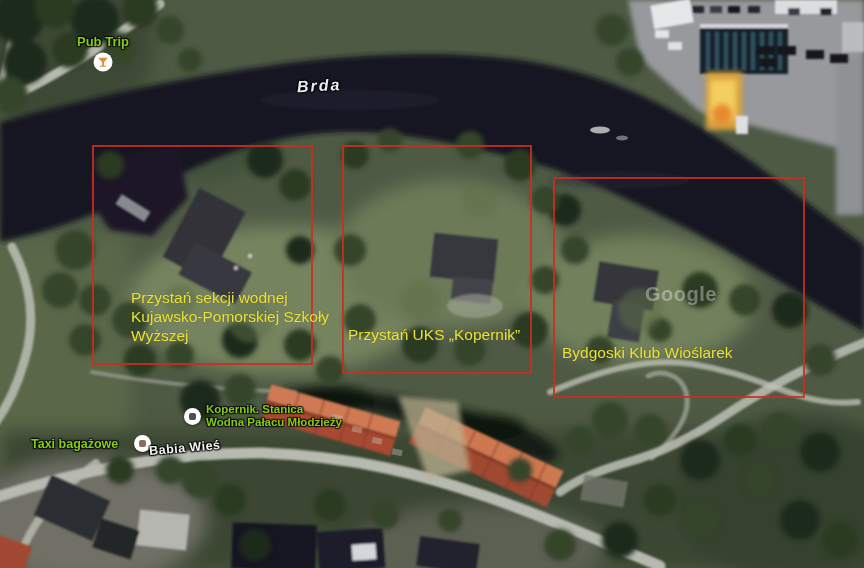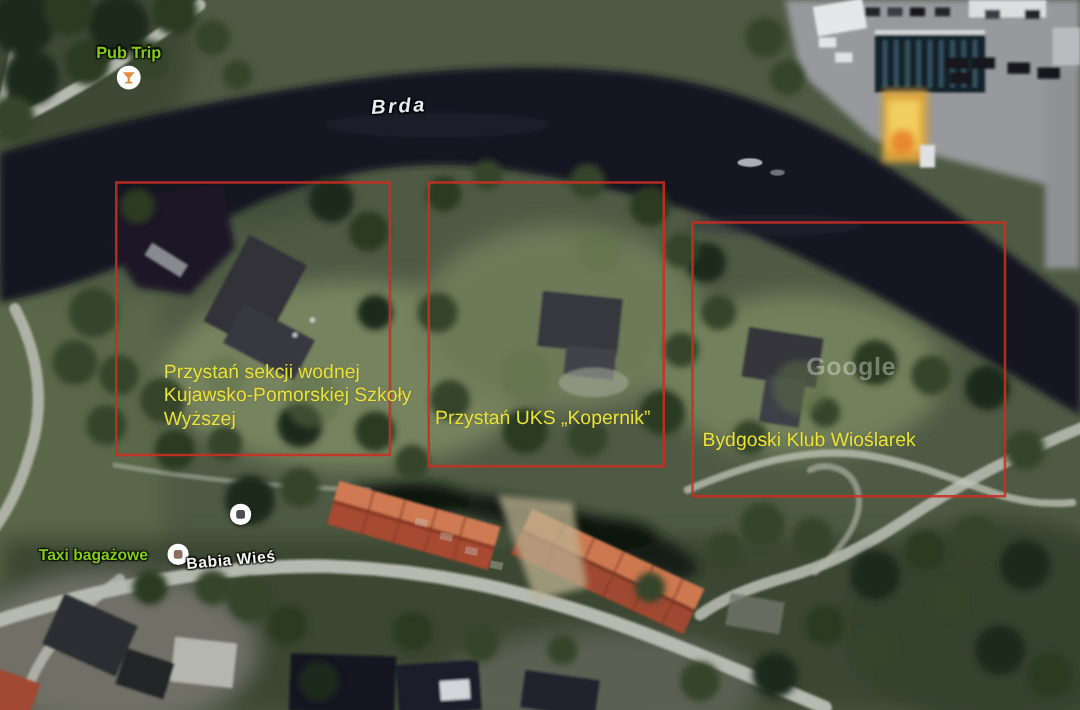--- a/index.html
+++ b/index.html
@@ -342,20 +342,24 @@
         </svg>
       </div>
     </div>
 
     <div class="water-label halo">Brda</div>
 
     <div class="poi poi-kopernik">
       <div class="poi-dot">
         <div class="sq sq-dark"></div>
       </div>
+      <div class="poi-text halo">
+        <div>Kopernik. Stanica</div>
+        <div>Wodna Pałacu Młodzieży</div>
+      </div>
     </div>
 
     <div class="poi poi-taxi">
       <div class="poi-text halo">Taxi bagażowe</div>
       <div class="poi-dot">
         <div class="sq sq-brown"></div>
       </div>
     </div>
 
     <div class="street-label halo">Babia Wieś</div>

